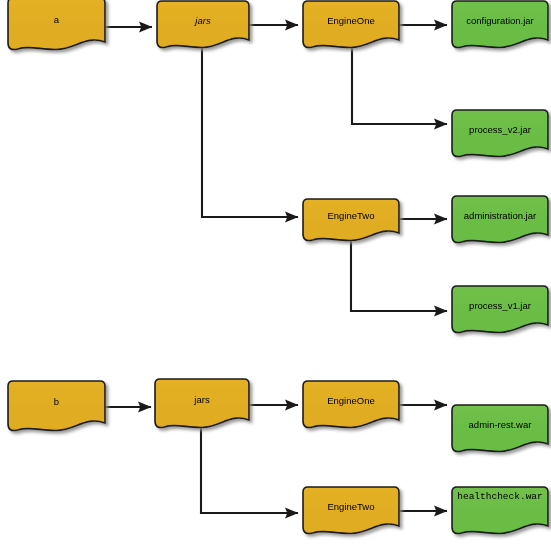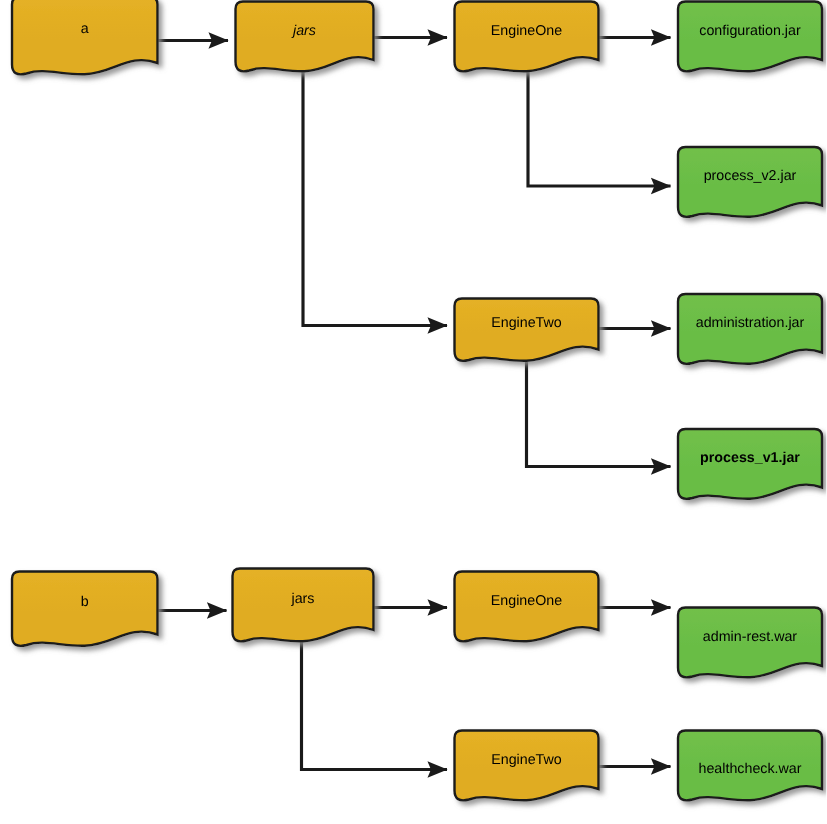--- a/index.html
+++ b/index.html
@@ -125,21 +125,21 @@
             <linearGradient id="g_configuration" x1="0" y1="0" x2="0" y2="1">
               <stop offset="0%" stop-color="#72c04a"></stop>
               <stop offset="55%" stop-color="#69bd45"></stop>
               <stop offset="100%" stop-color="#69bd45"></stop>
             </linearGradient>
           </defs>
           <path d="M 5 0 L 91 0 Q 96 0 96 5 L 96 39 C 76.80000000000001 32 67.19999999999999 46 48 46.5 C 32.64 47 21.12 42 9.600000000000001 46 Q 0 48.5 0 40 L 0 5 Q 0 0 5 0 Z" fill="url(#g_configuration)" stroke="#1a1a1a" stroke-width="1.6" filter="url(#nodeShadow)"></path>
         </svg>
         <div class="node-label" style="top: 15px;">configuration.jar</div>
       </div>
-      <div class="node" style="left: 452px; top: 98px; width: 96px; height: 47px;">
+      <div class="node" style="left: 452px; top: 110px; width: 96px; height: 47px;">
         <svg width="106" height="59" viewBox="0 0 106 59">
           <defs>
             <linearGradient id="g_processV2" x1="0" y1="0" x2="0" y2="1">
               <stop offset="0%" stop-color="#72c04a"></stop>
               <stop offset="55%" stop-color="#69bd45"></stop>
               <stop offset="100%" stop-color="#69bd45"></stop>
             </linearGradient>
           </defs>
           <path d="M 5 0 L 91 0 Q 96 0 96 5 L 96 39 C 76.80000000000001 32 67.19999999999999 46 48 46.5 C 32.64 47 21.12 42 9.600000000000001 46 Q 0 48.5 0 40 L 0 5 Q 0 0 5 0 Z" fill="url(#g_processV2)" stroke="#1a1a1a" stroke-width="1.6" filter="url(#nodeShadow)"></path>
         </svg>
@@ -164,21 +164,21 @@
             <linearGradient id="g_administration" x1="0" y1="0" x2="0" y2="1">
               <stop offset="0%" stop-color="#72c04a"></stop>
               <stop offset="55%" stop-color="#69bd45"></stop>
               <stop offset="100%" stop-color="#69bd45"></stop>
             </linearGradient>
           </defs>
           <path d="M 5 0 L 91 0 Q 96 0 96 5 L 96 39 C 76.80000000000001 32 67.19999999999999 46 48 46.5 C 32.64 47 21.12 42 9.600000000000001 46 Q 0 48.5 0 40 L 0 5 Q 0 0 5 0 Z" fill="url(#g_administration)" stroke="#1a1a1a" stroke-width="1.6" filter="url(#nodeShadow)"></path>
         </svg>
         <div class="node-label" style="top: 15px;">administration.jar</div>
       </div>
-      <div class="node" style="left: 452px; top: 286px; width: 96px; height: 47px; font-weight: bold;">
+      <div class="node" style="left: 452px; top: 286px; width: 96px; height: 47px;">
         <svg width="106" height="59" viewBox="0 0 106 59">
           <defs>
             <linearGradient id="g_processV1" x1="0" y1="0" x2="0" y2="1">
               <stop offset="0%" stop-color="#72c04a"></stop>
               <stop offset="55%" stop-color="#69bd45"></stop>
               <stop offset="100%" stop-color="#69bd45"></stop>
             </linearGradient>
           </defs>
           <path d="M 5 0 L 91 0 Q 96 0 96 5 L 96 39 C 76.80000000000001 32 67.19999999999999 46 48 46.5 C 32.64 47 21.12 42 9.600000000000001 46 Q 0 48.5 0 40 L 0 5 Q 0 0 5 0 Z" fill="url(#g_processV1)" stroke="#1a1a1a" stroke-width="1.6" filter="url(#nodeShadow)"></path>
         </svg>
@@ -253,17 +253,17 @@
         <svg width="106" height="59" viewBox="0 0 106 59">
           <defs>
             <linearGradient id="g_healthcheck" x1="0" y1="0" x2="0" y2="1">
               <stop offset="0%" stop-color="#72c04a"></stop>
               <stop offset="55%" stop-color="#69bd45"></stop>
               <stop offset="100%" stop-color="#69bd45"></stop>
             </linearGradient>
           </defs>
           <path d="M 5 0 L 91 0 Q 96 0 96 5 L 96 39 C 76.80000000000001 32 67.19999999999999 46 48 46.5 C 32.64 47 21.12 42 9.600000000000001 46 Q 0 48.5 0 40 L 0 5 Q 0 0 5 0 Z" fill="url(#g_healthcheck)" stroke="#1a1a1a" stroke-width="1.6" filter="url(#nodeShadow)"></path>
         </svg>
-        <div class="node-label" style="top: 21px;">healthcheck.war</div>
+        <div class="node-label" style="top: 5px; font-family: Liberation Mono, monospace;">healthcheck.war</div>
       </div>
     </div>
 
 </div>
 
 </body></html>

